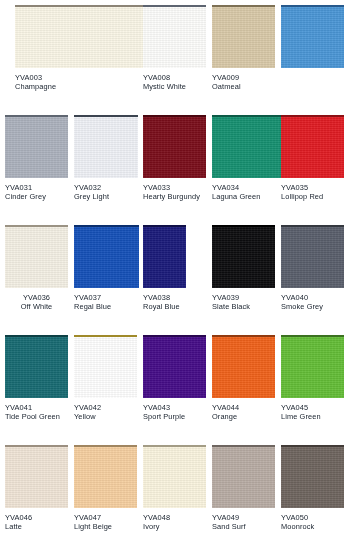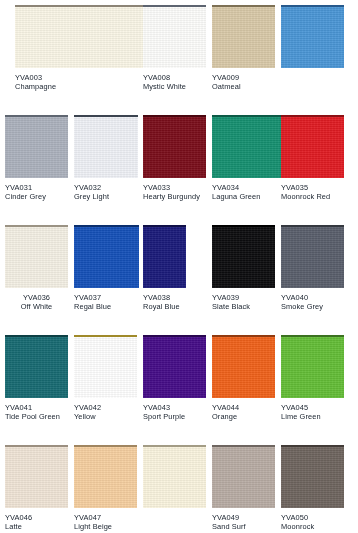--- a/index.html
+++ b/index.html
@@ -162,21 +162,21 @@
         <span class="swatch-code">YVA034</span>
         <span class="swatch-name">Laguna Green</span>
       </div>
     </div>
     <div class="swatch-cell" style="left: 281px; top: 115px; width: 63px;">
       <div class="swatch-chip" style="background: rgb(224, 27, 34); --edge: #8c1014;">
         <div style="position: absolute; left: 0px; right: 0px; top: 0px; height: 2px; z-index: 3; background: rgb(140, 16, 20);"></div>
       </div>
       <div class="swatch-label">
         <span class="swatch-code">YVA035</span>
-        <span class="swatch-name">Moonrock Red</span>
+        <span class="swatch-name">Lollipop Red</span>
       </div>
     </div>
     <div class="swatch-cell" style="left: 5px; top: 225px; width: 63px; text-align: center;">
       <div class="swatch-chip" style="background: rgb(244, 240, 228); --edge: #9b9384;">
         <div style="position: absolute; left: 0px; right: 0px; top: 0px; height: 2px; z-index: 3; background: rgb(155, 147, 132);"></div>
       </div>
       <div class="swatch-label">
         <span class="swatch-code">YVA036</span>
         <span class="swatch-name">Off White</span>
       </div>
@@ -277,20 +277,24 @@
       </div>
       <div class="swatch-label">
         <span class="swatch-code">YVA047</span>
         <span class="swatch-name">Light Beige</span>
       </div>
     </div>
     <div class="swatch-cell" style="left: 143px; top: 445px; width: 63px;">
       <div class="swatch-chip" style="background: rgb(250, 244, 222); --edge: #a39c85;">
         <div style="position: absolute; left: 0px; right: 0px; top: 0px; height: 2px; z-index: 3; background: rgb(163, 156, 133);"></div>
       </div>
+      <div class="swatch-label">
+        <span class="swatch-code">YVA048</span>
+        <span class="swatch-name">Ivory</span>
+      </div>
     </div>
     <div class="swatch-cell" style="left: 212px; top: 445px; width: 63px;">
       <div class="swatch-chip" style="background: rgb(184, 172, 164); --edge: #6e6560;">
         <div style="position: absolute; left: 0px; right: 0px; top: 0px; height: 2px; z-index: 3; background: rgb(110, 101, 96);"></div>
       </div>
       <div class="swatch-label">
         <span class="swatch-code">YVA049</span>
         <span class="swatch-name">Sand Surf</span>
       </div>
     </div>

